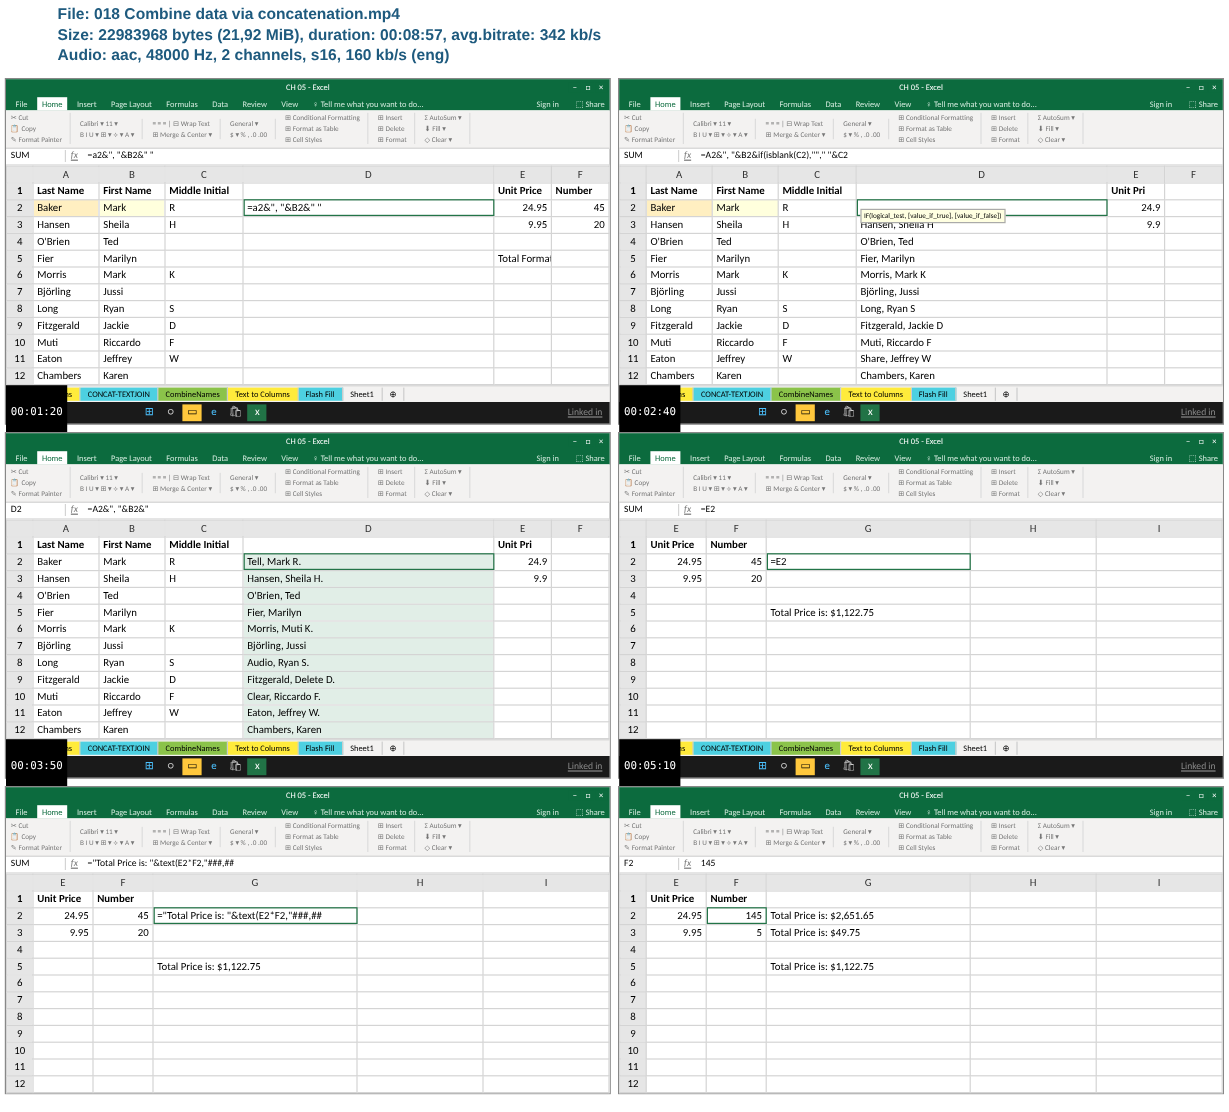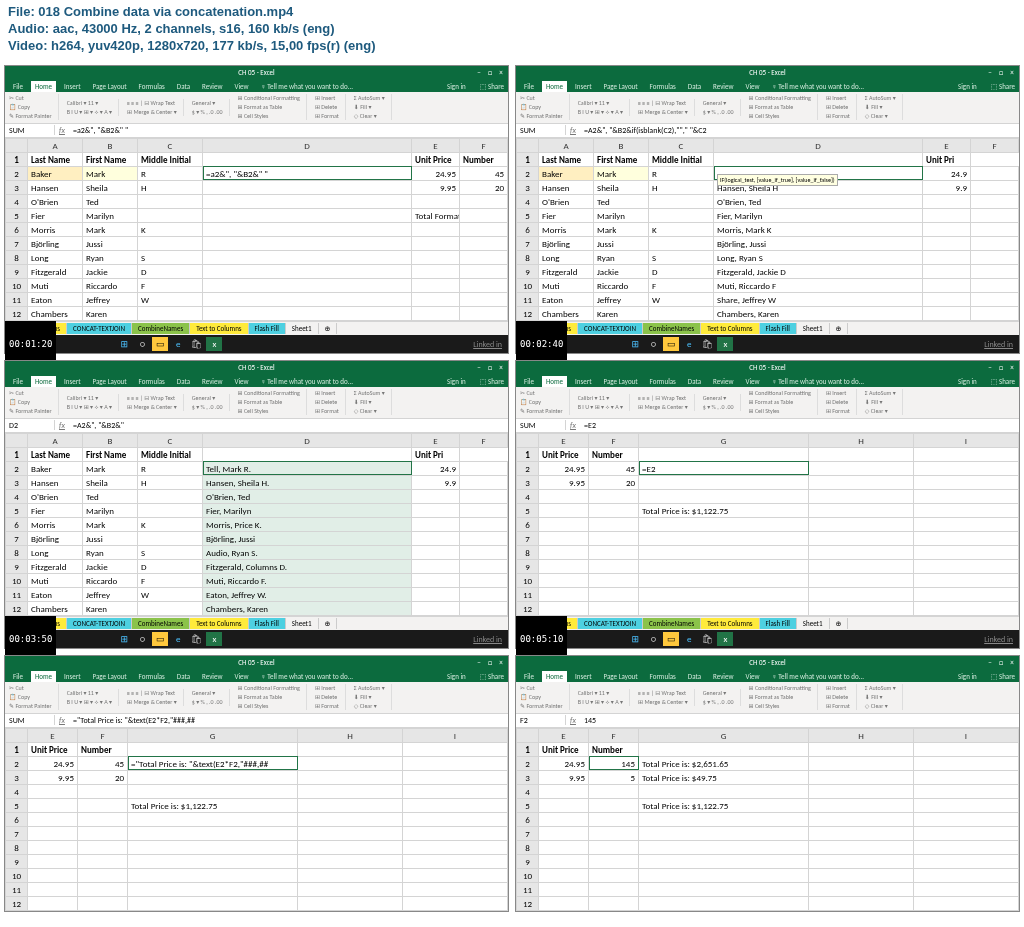--- a/index.html
+++ b/index.html
@@ -1,17 +1,17 @@
 <!DOCTYPE html>
 <html><head>
 <meta charset="utf-8">
 <style>
 * { margin: 0; padding: 0; box-sizing: border-box; }
 body { font-family: Calibri, Arial, sans-serif; font-size: 11px; background: #fff; width: 1024px; }
-.meta { font-family: "Segoe UI", Tahoma, sans-serif; font-size: 13px; font-weight: bold; color: #1e5a7e; padding: 4px 8px 10px; line-height: 1.3; }
+.meta { font-family: "Segoe UI", Tahoma, sans-serif; font-size: 13px; font-weight: bold; color: #1e5a7e; padding: 4px 8px 10px; line-height: 1.3; margin-left: 40px; }
 .grid { display: grid; grid-template-columns: 1fr 1fr; gap: 6px; padding: 0 4px; }
 .thumb { border: 1px solid #888; position: relative; background: #fff; }
 .titlebar { background: #0c6b3e; height: 14px; display: flex; align-items: center; justify-content: center; color: #fff; font-size: 7px; position: relative; }
 .titlebar .wincontrols { position: absolute; right: 2px; display: flex; gap: 1px; }
 .titlebar .wincontrols span { width: 10px; height: 8px; background: #0c6b3e; color: #fff; text-align: center; line-height: 8px; font-size: 7px; }
 .ribbon-tabs { background: #0c6b3e; height: 12px; display: flex; font-size: 7px; color: #cfe8da; padding-left: 4px; gap: 4px; align-items: flex-end; }
 .ribbon-tabs span { padding: 1px 4px; }
 .ribbon-tabs span.active { background: #fff; color: #0c6b3e; }
 .ribbon-tabs .right { margin-left: auto; padding-right: 6px; }
 .ribbon { background: #f3f2f1; height: 32px; border-bottom: 1px solid #d4d4d4; font-size: 6px; color: #777; display: flex; align-items: center; padding: 2px 4px; gap: 8px; overflow: hidden; }
@@ -39,22 +39,22 @@
 .taskbar .icons span { width: 16px; height: 14px; display: flex; align-items: center; justify-content: center; color: #ccc; font-size: 9px; }
 .taskbar .logo { position: absolute; right: 6px; color: #888; font-size: 8px; text-decoration: underline; }
 .pink-cell { background: #ffd; }
 .hilite { background: #ffefc1; }
 </style>
 </head>
 <body>
 
 <div class="meta">
   <div>File: 018 Combine data via concatenation.mp4</div>
-  <div>Audio: aac, 43000 Hz, 2 channels, s16, 160 kb/s (eng)</div>
-  <div>Video: h264, yuv420p, 1280x720, 177 kb/s, 15,00 fps(r) (eng)</div>
+  <div>Size: 22983968 bytes (21,92 MiB), duration: 00:08:57, avg.bitrate: 342 kb/s</div>
+  <div>Audio: aac, 48000 Hz, 2 channels, s16, 160 kb/s (eng)</div>
 </div>
 
 <div class="grid" id="grid">
     <div class="thumb">
 
   <div class="titlebar">
     <span>CH 05 - Excel</span>
     <div class="wincontrols">
       <span>−</span>
       <span>□</span>
@@ -609,21 +609,21 @@
       <td></td>
       <td class="selhdr ">Fier, Marilyn</td>
       <td style="text-align:right"></td>
       <td style="text-align:right"></td>
     </tr>
             <tr>
       <td class="rowhdr">6</td>
       <td class="">Morris</td>
       <td class="">Mark</td>
       <td>K</td>
-      <td class="selhdr ">Morris, Price K.</td>
+      <td class="selhdr ">Morris, Muti K.</td>
       <td style="text-align:right"></td>
       <td style="text-align:right"></td>
     </tr>
             <tr>
       <td class="rowhdr">7</td>
       <td class="">Björling</td>
       <td class="">Jussi</td>
       <td></td>
       <td class="selhdr ">Björling, Jussi</td>
       <td style="text-align:right"></td>
@@ -636,30 +636,30 @@
       <td>S</td>
       <td class="selhdr ">Audio, Ryan S.</td>
       <td style="text-align:right"></td>
       <td style="text-align:right"></td>
     </tr>
             <tr>
       <td class="rowhdr">9</td>
       <td class="">Fitzgerald</td>
       <td class="">Jackie</td>
       <td>D</td>
-      <td class="selhdr ">Fitzgerald, Columns D.</td>
+      <td class="selhdr ">Fitzgerald, Delete D.</td>
       <td style="text-align:right"></td>
       <td style="text-align:right"></td>
     </tr>
             <tr>
       <td class="rowhdr">10</td>
       <td class="">Muti</td>
       <td class="">Riccardo</td>
       <td>F</td>
-      <td class="selhdr ">Muti, Riccardo F.</td>
+      <td class="selhdr ">Clear, Riccardo F.</td>
       <td style="text-align:right"></td>
       <td style="text-align:right"></td>
     </tr>
             <tr>
       <td class="rowhdr">11</td>
       <td class="">Eaton</td>
       <td class="">Jeffrey</td>
       <td>W</td>
       <td class="selhdr ">Eaton, Jeffrey W.</td>
       <td style="text-align:right"></td>

